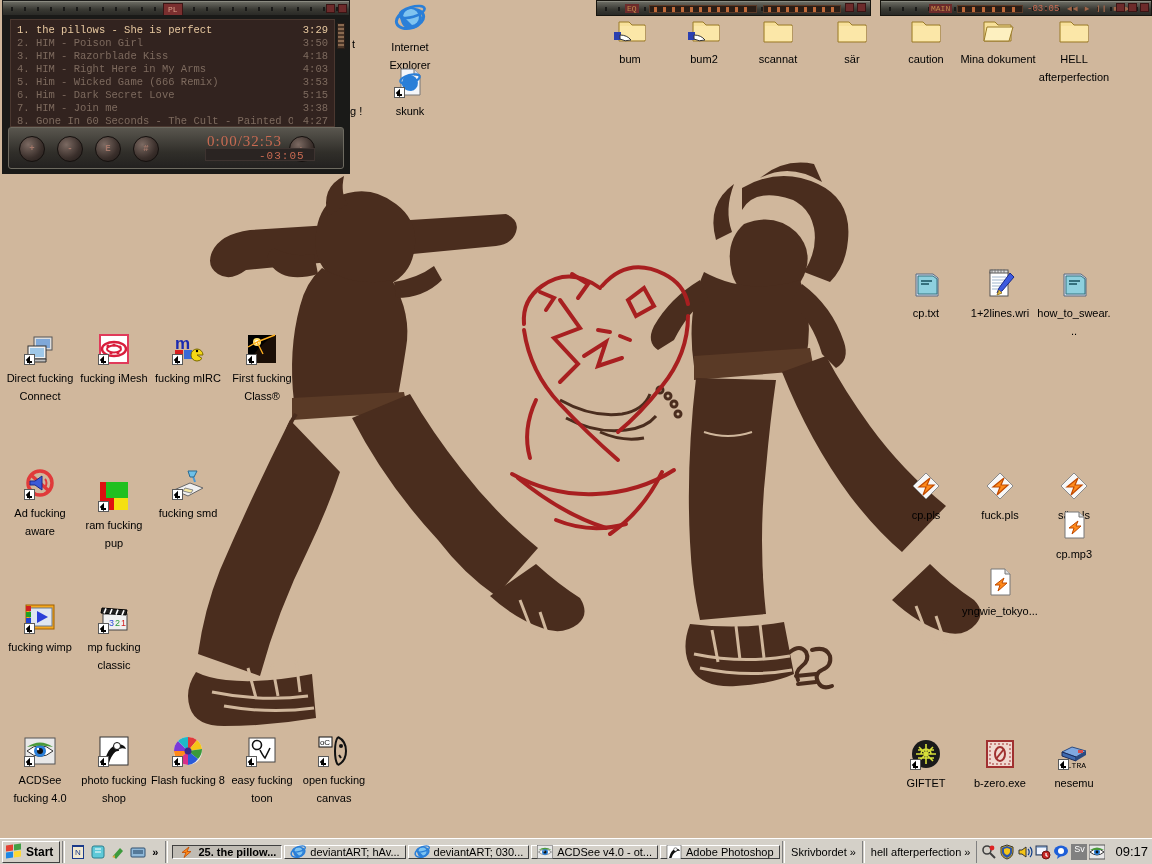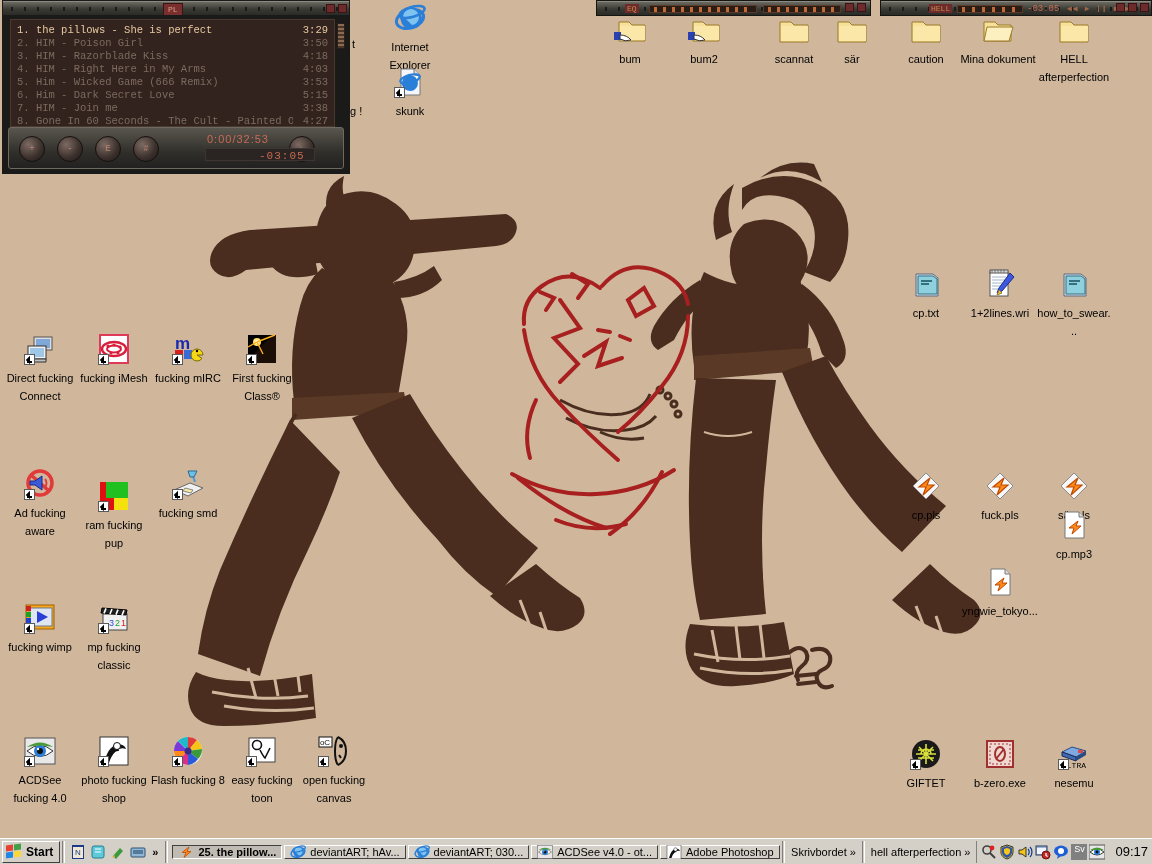--- a/index.html
+++ b/index.html
@@ -158,21 +158,21 @@
     background:repeating-linear-gradient(#8a6a50 0 2px,#4a3628 2px 4px);border:1px solid #2a1e18;}
   #pl-foot{position:absolute;left:5px;right:5px;bottom:4px;height:42px;
     background:linear-gradient(#59564e,#312f2a 60%,#232120);
     border:1px solid #6d6a60;border-radius:3px;}
   .pl-knob{position:absolute;top:8px;width:26px;height:26px;border-radius:50%;
     background:radial-gradient(circle at 35% 32%,#7c6a62,#3a2f2b 60%,#201a18);
     border:1px solid #15100e;}
   .pl-knob b{position:absolute;left:50%;top:50%;transform:translate(-50%,-50%);
     font-size:9px;color:#a5786a;font-family:"Liberation Mono",monospace;}
   #pl-time{position:absolute;left:198px;top:5px;width:98px;height:11px;
-    color:#c86a52;font-size:11px;letter-spacing:1px;font-family:Liberation Sans, sans-serif;}
+    color:#c86a52;font-size:15px;letter-spacing:1px;font-family:Liberation Serif, serif;}
   #pl-ctrl{position:absolute;left:196px;top:20px;height:13px;width:110px;
     background:#2a2422;border:1px solid #3d3330;}
   #pl-rem{position:absolute;left:250px;top:22px;color:#c86a52;font-size:11px;
     letter-spacing:1px;font-family:"Liberation Mono",monospace;}
 
   
   #eq{ left:596px; top:0px; width:275px; height:16px; border:1px solid #17150f;}
   #eq .eqlbl{position:absolute;left:28px;top:3px;font-size:8px;color:#c08a4a;
     background:#6d2b2b;padding:0 2px;letter-spacing:0px;}
   #eq .sld{position:absolute;top:4px;height:8px;background:#2a1d16;
@@ -317,21 +317,21 @@
           <path d="M6 12h25v14H6z" fill="#fbe7a8"></path>
           <rect x="0" y="18" width="7" height="8" fill="#2a3fb0"></rect>
           <path d="M6 21q7 0 11 5-6 2-11-1z" fill="#fff" stroke="#333"></path>
         </svg></span><span class="lbl">bum</span></div>
     <div class="dicon" style="left: 666px; top: 14px;"><span class="glyph"><svg width="32" height="32" viewBox="0 0 32 32">
           <path d="M5 8h10l3 3h13v16H5z" fill="#f7e09a" stroke="#9a7b28"></path>
           <path d="M6 12h25v14H6z" fill="#fbe7a8"></path>
           <rect x="0" y="18" width="7" height="8" fill="#2a3fb0"></rect>
           <path d="M6 21q7 0 11 5-6 2-11-1z" fill="#fff" stroke="#333"></path>
         </svg></span><span class="lbl">bum2</span></div>
-    <div class="dicon" style="left: 756px; top: 14px;"><span class="glyph"><svg width="32" height="32" viewBox="0 0 32 32">
+    <div class="dicon" style="left: 740px; top: 14px;"><span class="glyph"><svg width="32" height="32" viewBox="0 0 32 32">
           <path d="M2 8h11l3 3h14v17H2z" fill="#f7e09a" stroke="#9a7b28"></path>
           <path d="M3 12h27v15H3z" fill="#fbe7a8"></path>
         </svg></span><span class="lbl">scannat</span></div>
     <div class="dicon" style="left: 814px; top: 14px;"><span class="glyph"><svg width="32" height="32" viewBox="0 0 32 32">
           <path d="M2 8h11l3 3h14v17H2z" fill="#f7e09a" stroke="#9a7b28"></path>
           <path d="M3 12h27v15H3z" fill="#fbe7a8"></path>
         </svg></span><span class="lbl">sär</span></div>
     <div class="dicon" style="left: 888px; top: 14px;"><span class="glyph"><svg width="32" height="32" viewBox="0 0 32 32">
           <path d="M2 8h11l3 3h14v17H2z" fill="#f7e09a" stroke="#9a7b28"></path>
           <path d="M3 12h27v15H3z" fill="#fbe7a8"></path>
@@ -606,21 +606,21 @@
       <i style="left: 67px;"></i>
     </div>
   <div class="wa-btn-sm" style="right:16px;"></div>
   <div class="wa-btn-sm" style="right:4px;"></div>
 </div>
 
 <div class="wa" id="main">
   <div class="wa-bar" style="height:14px;">
     <div class="ticks"></div>
   </div>
-  <div class="mlbl">HELL</div>
+  <div class="mlbl">MAIN</div>
   <div class="mbar">
       <i style="left: 4px;"></i>
       <i style="left: 14px;"></i>
       <i style="left: 24px;"></i>
       <i style="left: 34px;"></i>
       <i style="left: 44px;"></i>
       <i style="left: 54px;"></i>
     </div>
   <div class="mtime">-03:05</div>
   <div class="mctl">◀◀ ▶ ❙❙ ■ ▶▶</div>

